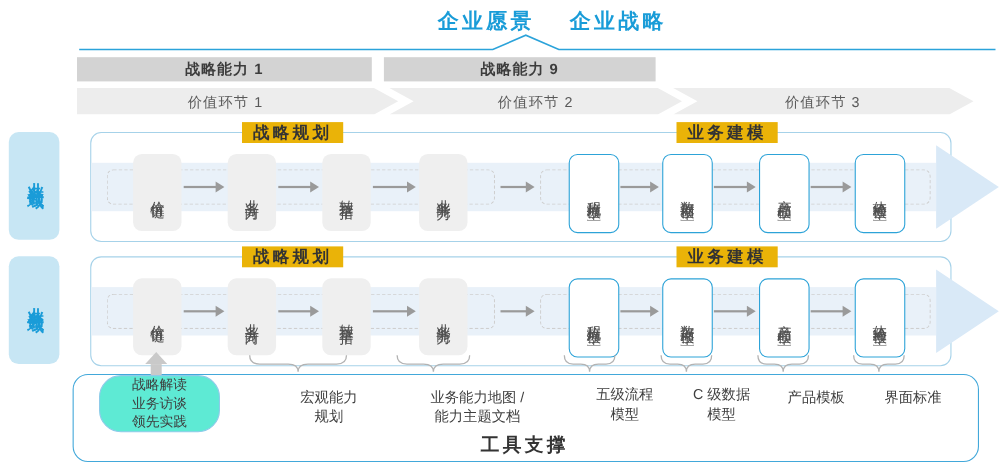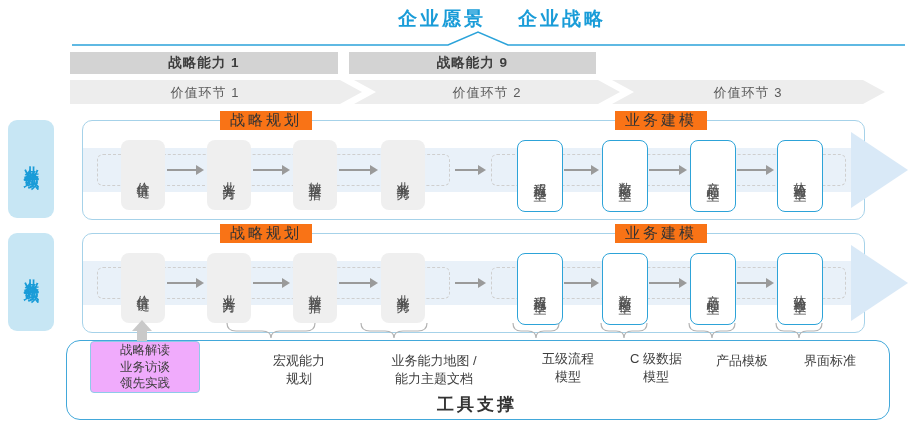--- a/index.html
+++ b/index.html
@@ -18,22 +18,22 @@
 
   
   .domain-label{position:absolute;left:8px;width:46px;background:#c7e6f4;border-radius:9px;
     color:#1a9cd8;font-weight:700;font-size:15px;letter-spacing:3px;
     display:flex;align-items:center;justify-content:center;
     writing-mode:vertical-rl;text-orientation:mixed;}
 
   
   .row{position:absolute;left:82px;width:781px;height:98px;
     border:1px solid #a6d2e9;border-radius:10px;}
-  .legend{position:absolute;top:-10px;transform:translateX(-50%);background:#f97316;
-    padding:0 10px;font-size:15px;font-weight:400;color:#333;letter-spacing:3px;white-space:nowrap;}
+  .legend{position:absolute;top:-10px;transform:translateX(-50%);background:#eab308;
+    padding:0 10px;font-size:15px;font-weight:700;color:#333;letter-spacing:3px;white-space:nowrap;}
   .legend.planning{left:183px;}
   .legend.modeling{left:578px;}
 
   .band{position:absolute;left:0;top:27px;width:768px;height:44px;background:#e9f1f9;}
   .band-arrow{position:absolute;left:768px;top:11px;width:0;height:0;
     border-top:38px solid transparent;border-bottom:38px solid transparent;
     border-left:57px solid #d9e9f7;}
 
   .dash{position:absolute;top:33px;height:30px;border:1.5px dashed #cfcfcf;border-radius:6px;}
   .dash-a{left:14px;width:351px;}
@@ -61,21 +61,21 @@
     border-left:10px solid transparent;border-right:10px solid transparent;
     border-bottom:11px solid #c9c9c9;}
   .up-arrow-stem{position:absolute;left:137px;top:331px;width:10px;height:12px;background:#c9c9c9;}
 
   .brace{position:absolute;top:322px;}
   .brace path{stroke:#b3b3b3;stroke-width:1.2;fill:none;}
 
   .note{position:absolute;transform:translateX(-50%);text-align:center;
     font-size:13px;line-height:1.4;color:#3e3e3e;white-space:pre-line;margin-left:31px;}
   .practice-box{position:absolute;left:90px;top:341px;width:108px;height:50px;
-    border:1px solid #8ecbe9;border-radius:4px;background:#f0abfc;
+    border:1px solid #8ecbe9;border-radius:20px;background:#5eead4;
     display:flex;align-items:center;justify-content:center;
     font-size:12.5px;line-height:1.32;color:#3e3e3e;text-align:center;white-space:pre-line;}
 
   .chev-text{font-size:13px;fill:#595959;letter-spacing:1px;}
 </style>
 </head>
 <body>
 
 <div id="canvas">
 

